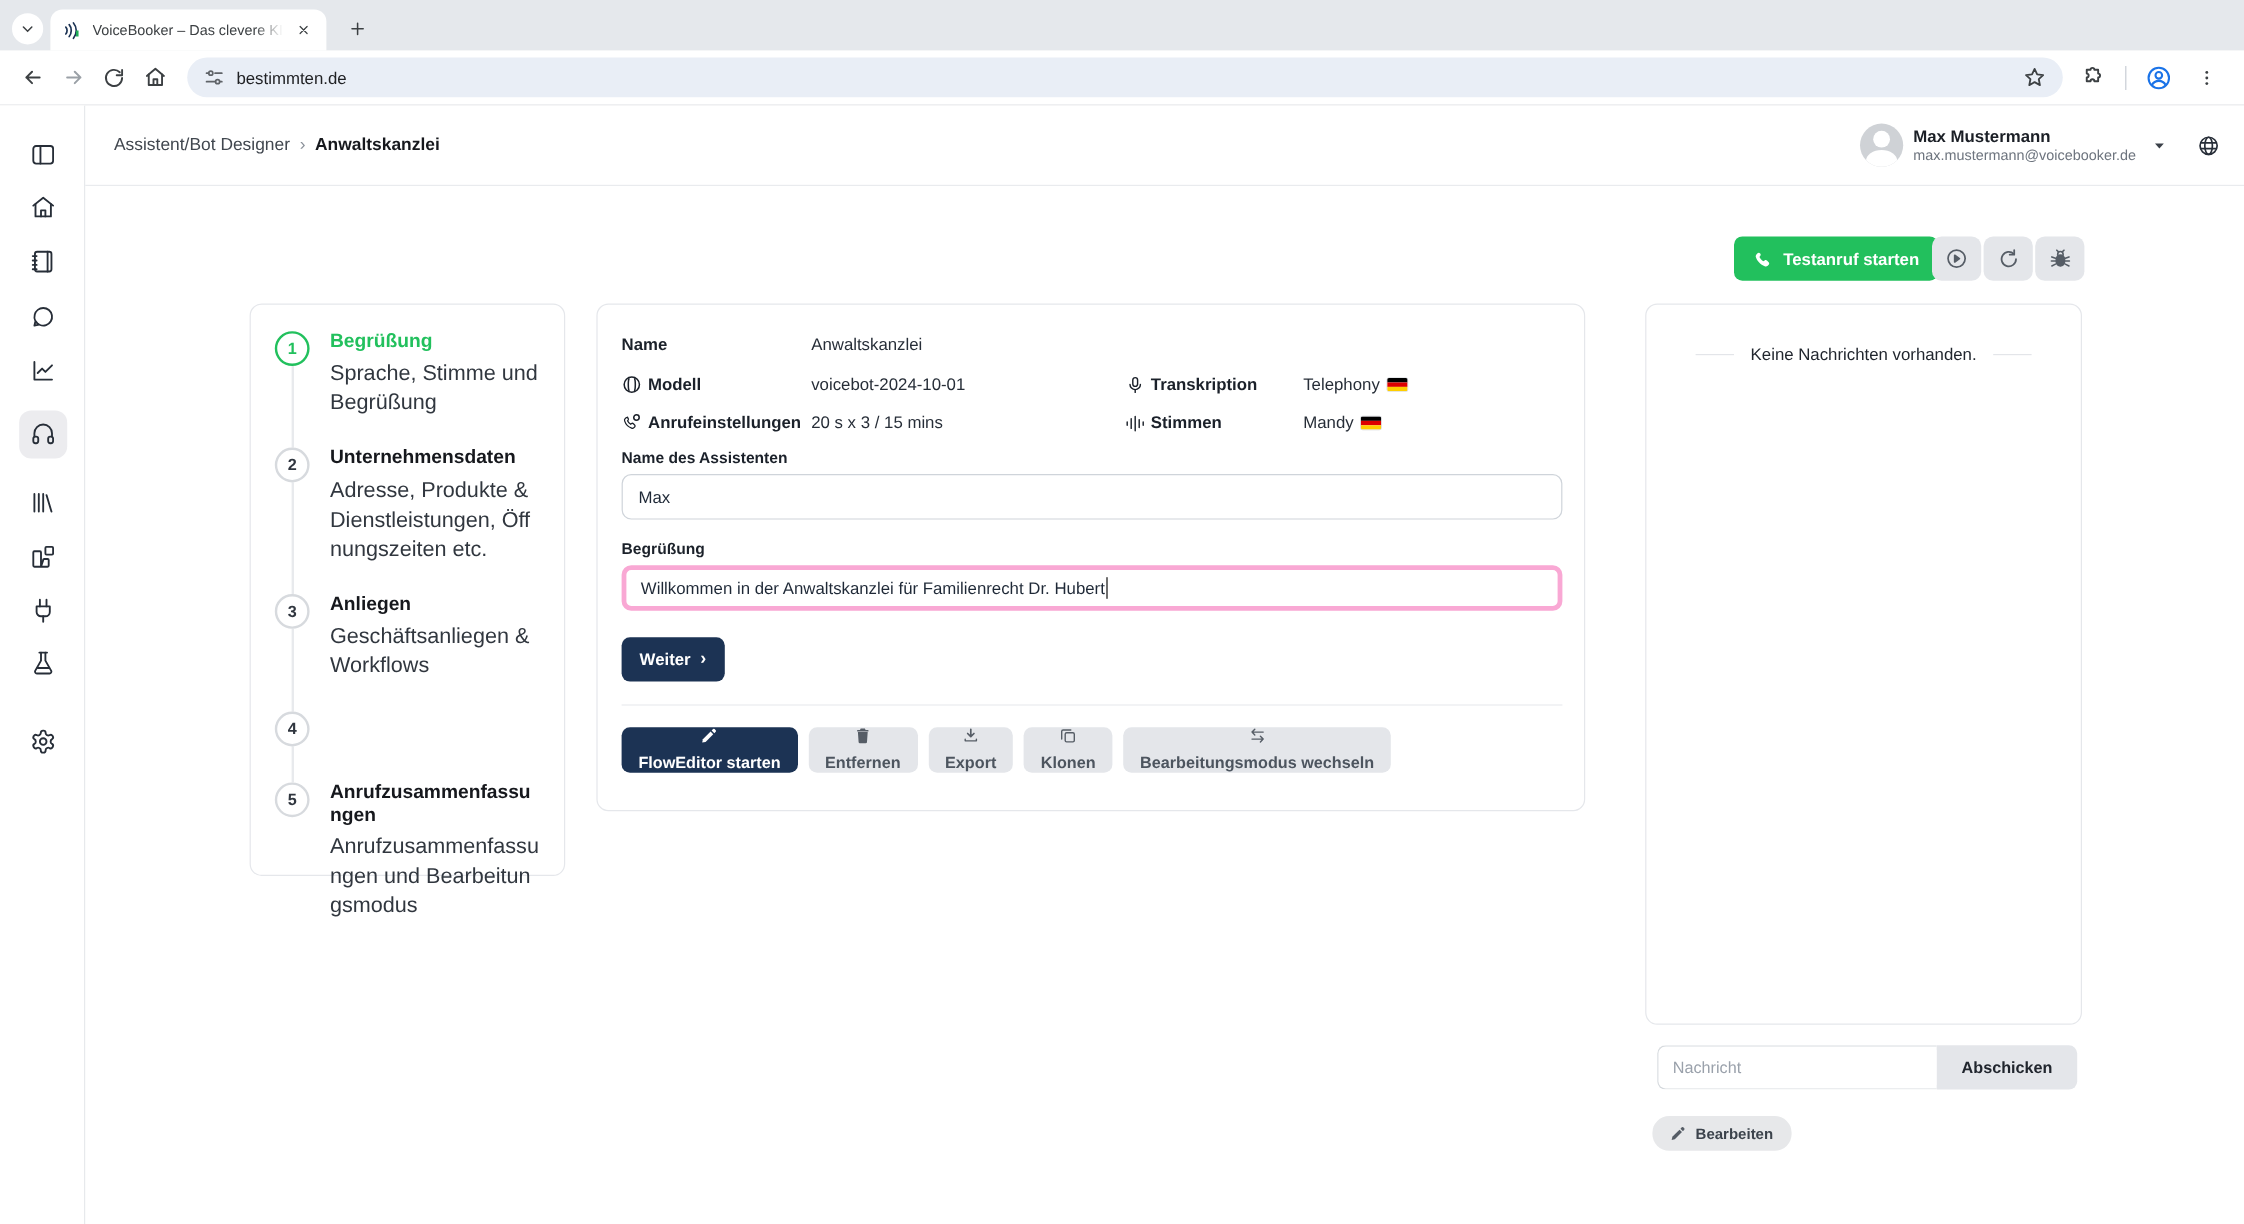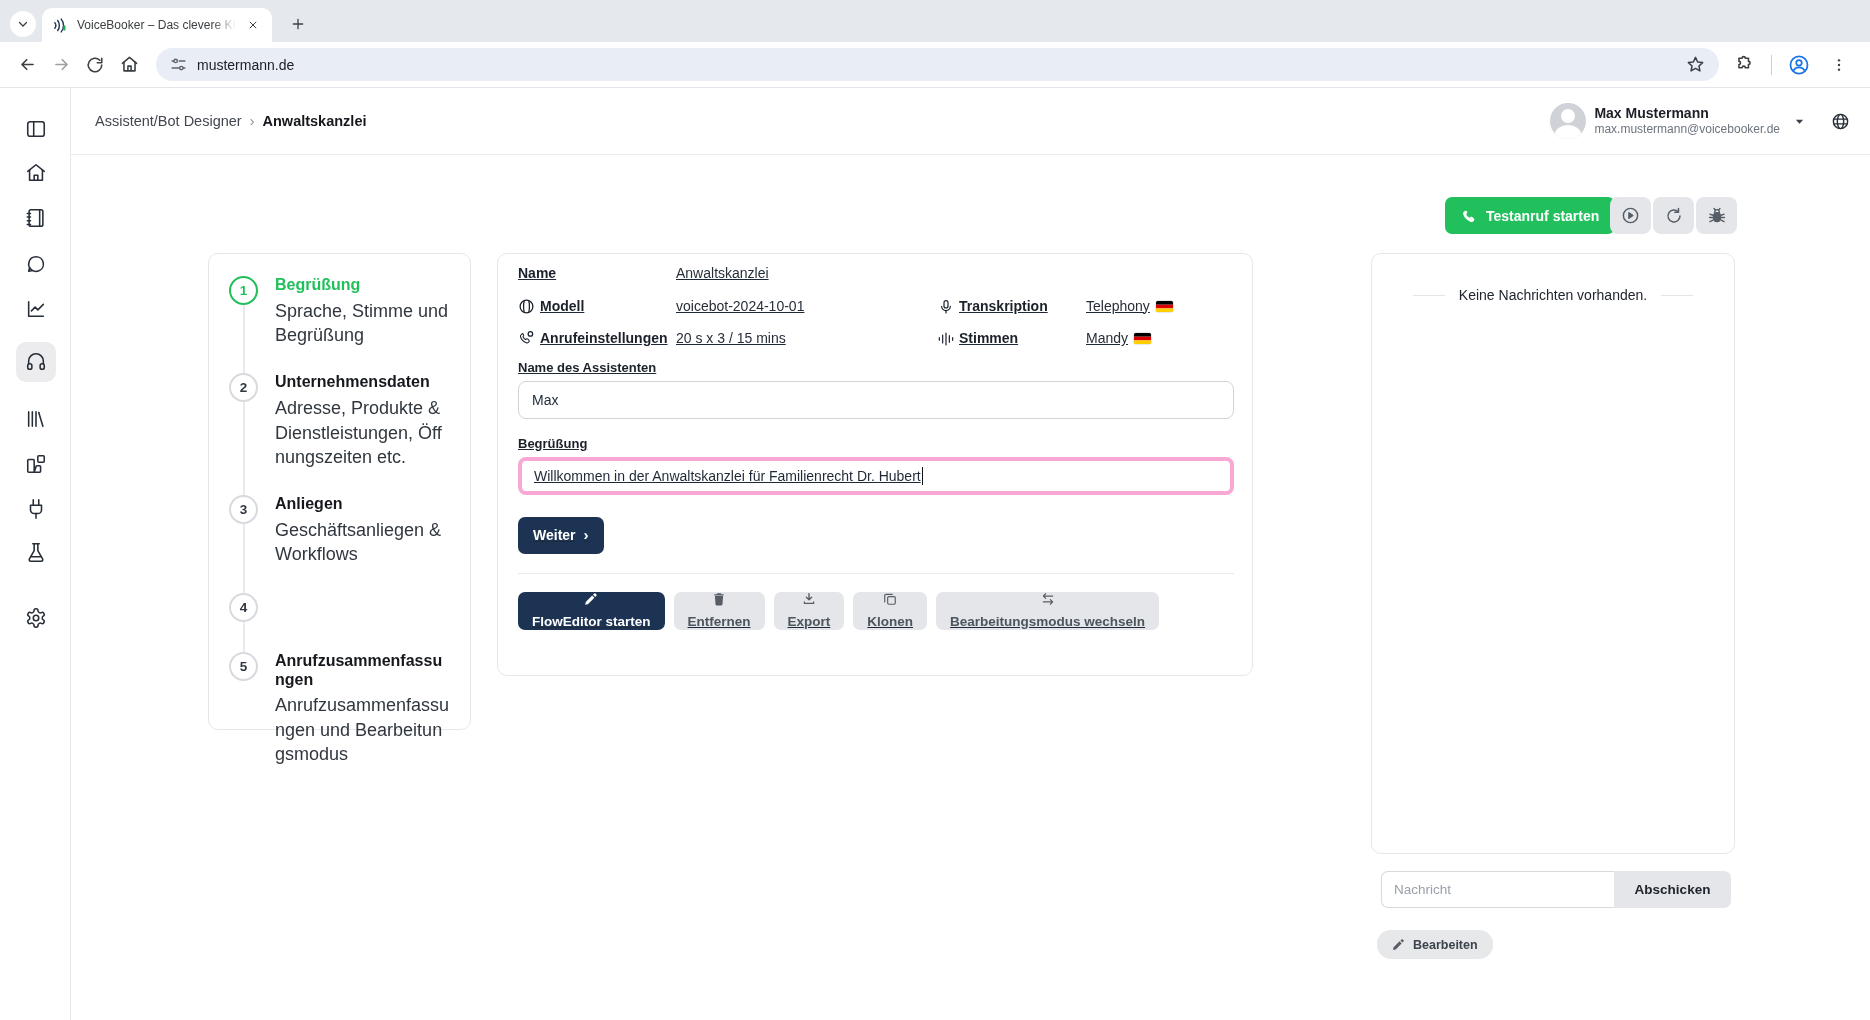--- a/index.html
+++ b/index.html
@@ -59,21 +59,21 @@
   .step-circle { width:29px; height:29px; border-radius:50%; border:2px solid #d7dade; color:#30363f;
     display:flex; align-items:center; justify-content:center; font-size:13.5px; font-weight:700; background:#fff; z-index:1; }
   .rail-line { width:2px; flex:1; background:#e8eaed; min-height:30px; }
   .step-body { flex:1; padding-bottom:26px; min-width:0; }
   .step-title { font-size:16px; font-weight:700; color:#16181d; line-height:1.18; word-break:break-all; }
   .step-desc { margin-top:4px; font-size:18px; color:#31373f; line-height:1.35; word-break:break-all; }
   .step--active .step-circle { border-color:#22c05d; color:#22c05d; }
   .step--active .step-title { color:#22c05d; }
 
   
-  .main-card { left:497px; top:165px; width:756px; height:423px; padding:10px 18px 18px 20px;text-decoration:underline; }
+  .main-card { left:497px; top:165px; width:824px; height:423px; padding:24px 18px 18px 20px; }
   .info-grid { display:grid; grid-template-columns:158px 262px 148px 1fr; row-gap:13px; font-size:14px; align-items:start; }
   .info-label { font-weight:700; color:#1b212a; display:inline; }
   .info-cell svg { vertical-align:-4px; margin-right:5px; }
   .info-cell { line-height:1.4; padding-right:8px; }
   .info-value { color:#272e38; display:flex; align-items:center; gap:6px; }
   .flag { display:inline-block; border-radius:1.5px; box-shadow:0 0 0 .5px #d0d3d8; }
   .field-label { font-size:13px; font-weight:700; color:#1b212a; margin:11px 0 6px; }
   .textfield { width:100%; height:38px; border:1px solid #cfd4da; border-radius:8px; padding:0 13px; font-size:14px;
     color:#1f2937; font-family:inherit; background:#fff; outline:none; }
   .textbox { width:100%; height:38px; border:4px solid #f9a8d4; border-radius:8px; padding:0 12px; font-size:14px;
@@ -158,21 +158,21 @@
         <path d="M10 20v-6h4v6"></path>
       </svg>
   </div>
   <div class="omnibox">
     <svg width="17" height="17" viewBox="0 0 24 24" fill="none" stroke="#5f6368" stroke-width="2" stroke-linecap="round">
         <circle cx="8" cy="7" r="2.4"></circle>
         <path d="M13 7h8M3 7h2.5"></path>
         <circle cx="16" cy="17" r="2.4"></circle>
         <path d="M3 17h10.5M18.5 17H21"></path>
       </svg>
-    <span class="url-text">mustermann.de</span>
+    <span class="url-text">bestimmten.de</span>
     <svg width="19" height="19" viewBox="0 0 24 24" fill="none" stroke="#3c4043" stroke-width="1.9" stroke-linejoin="round">
         <path d="m12 3 2.7 5.8 6.3.8-4.6 4.3 1.2 6.2L12 17l-5.6 3.1 1.2-6.2L3 9.6l6.3-.8Z"></path>
       </svg>
   </div>
   <div class="toolbar-right">
     <div class="nav-btn">
       <svg width="19" height="19" viewBox="0 0 24 24" fill="none" stroke="#3c4043" stroke-width="2" stroke-linejoin="round">
           <path d="M9 4a2 2 0 1 1 4 0h4v4a2 2 0 1 1 0 4v4h-4a2 2 0 1 0-4 0H5v-4a2 2 0 1 0 0-4V4h4Z"></path>
         </svg>
     </div>

